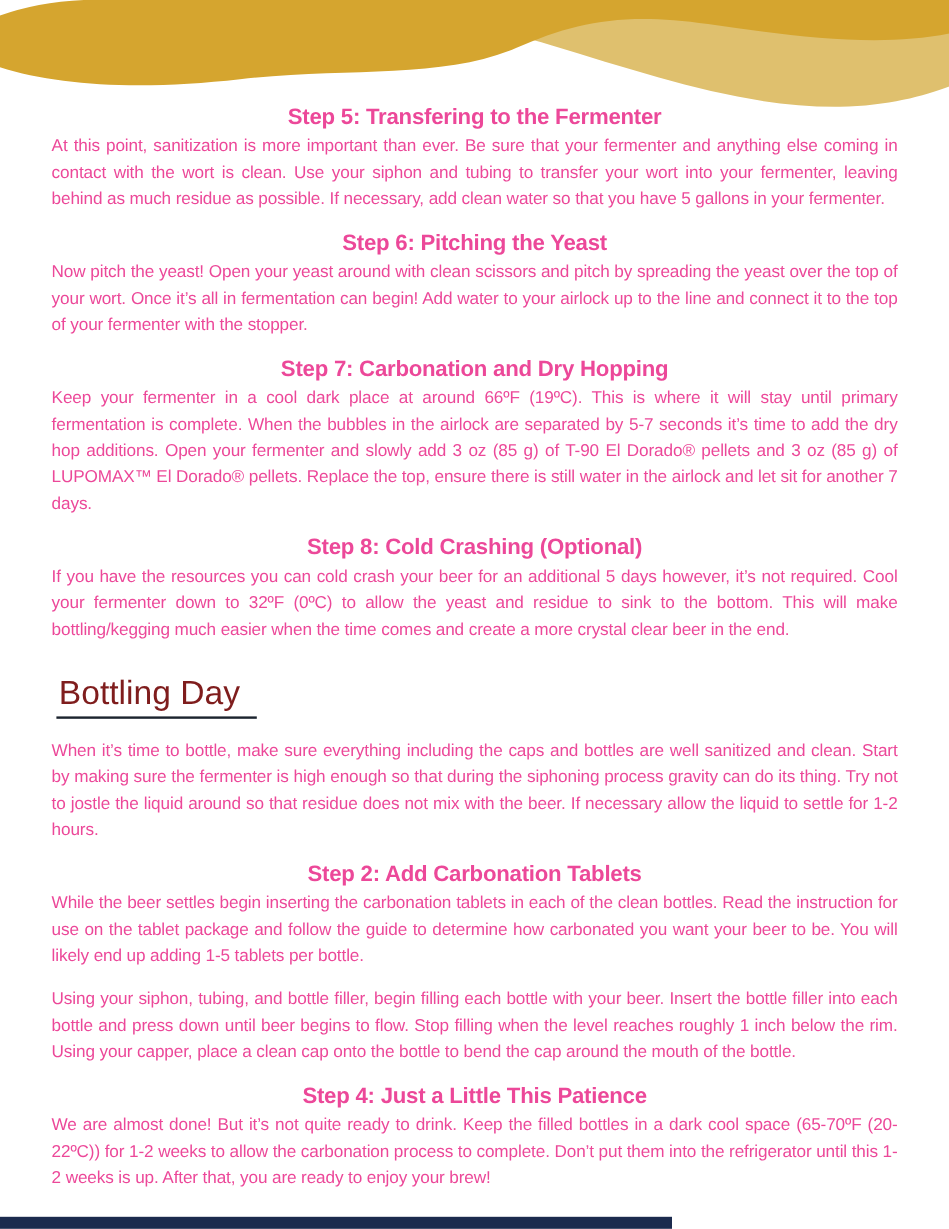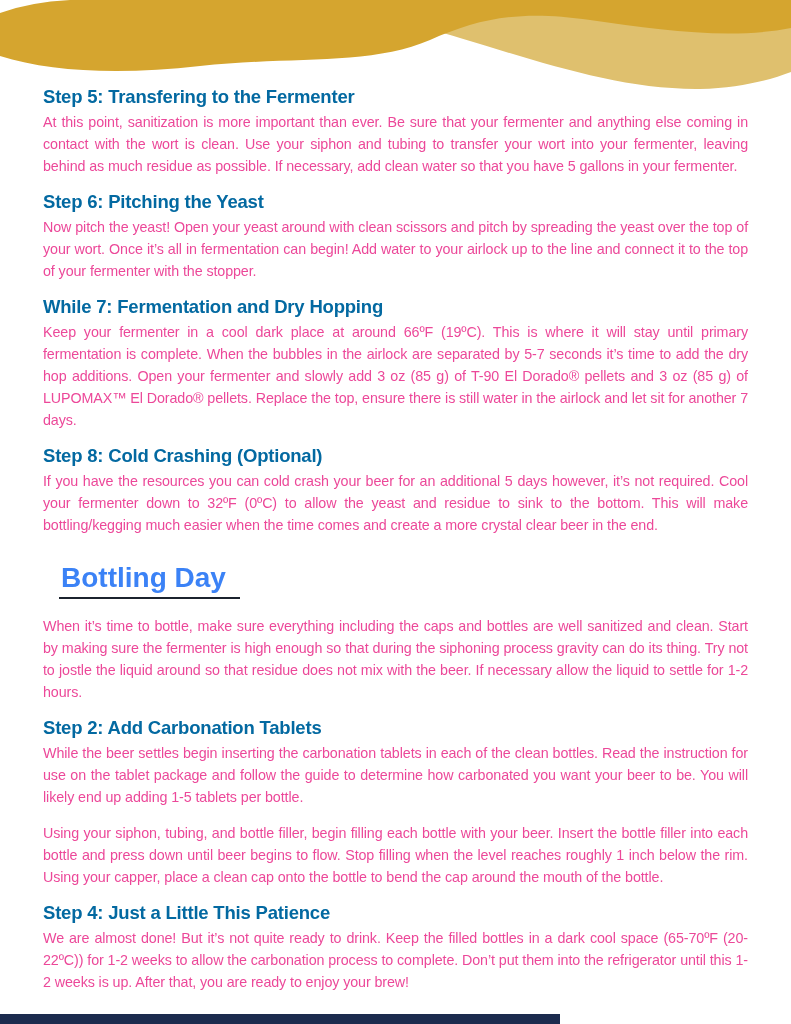--- a/index.html
+++ b/index.html
@@ -9,34 +9,35 @@
     font-family:"Liberation Sans",sans-serif;
     color:#20262e;
   }
   .header-wave{position:absolute;top:0;left:0;width:791px;height:120px;}
   .content{
     position:absolute;top:86px;left:43px;width:705px;
   }
   .section{margin-bottom:14px;}
   .section h3{
     margin:0 0 3px 0;
-    font-size:18.5px;font-weight:bold;color:#0369a1;
+    font-size:18.5px;font-weight:bold;color:#ec4899;
     letter-spacing:-0.2px;
+    text-align:center;
   }
   .section p{
     margin:0;
     font-size:14.3px;line-height:22px;
     text-align:justify;
     letter-spacing:-0.1px;
     color:#ec4899;
   }
   .big-title{
     display:inline-block;
-    margin:12px 0 16px 16px;
-    font-size:28px;font-weight:bold;color:#3b82f6;
+    margin:12px 0 16px 4px;
+    font-size:28px;font-weight:normal;color:#7f1d1d;
     border-bottom:2.5px solid #1b232e;
     padding:0 14px 3px 2px;
   }
   .footer-bar{
     position:absolute;left:0;bottom:0;
     width:560px;height:10px;
   }
 </style>
 </head>
 <body>
@@ -52,21 +53,21 @@
     <h3>Step 5: Transfering to the Fermenter</h3>
     <p>At this point, sanitization is more important than ever. Be sure that your fermenter and anything else coming in contact with the wort is clean. Use your siphon and tubing to transfer your wort into your fermenter, leaving behind as much residue as possible. If necessary, add clean water so that you have 5 gallons in your fermenter.</p>
   </div>
 
   <div class="section">
     <h3>Step 6: Pitching the Yeast</h3>
     <p>Now pitch the yeast! Open your yeast around with clean scissors and pitch by spreading the yeast over the top of your wort. Once it’s all in fermentation can begin! Add water to your airlock up to the line and connect it to the top of your fermenter with the stopper.</p>
   </div>
 
   <div class="section">
-    <h3>While 7: Fermentation and Dry Hopping</h3>
+    <h3>Step 7: Carbonation and Dry Hopping</h3>
     <p>Keep your fermenter in a cool dark place at around 66ºF (19ºC). This is where it will stay until primary fermentation is complete. When the bubbles in the airlock are separated by 5-7 seconds it’s time to add the dry hop additions. Open your fermenter and slowly add 3 oz (85 g) of T-90 El Dorado® pellets and 3 oz (85 g) of LUPOMAX™ El Dorado® pellets. Replace the top, ensure there is still water in the airlock and let sit for another 7 days.</p>
   </div>
 
   <div class="section">
     <h3>Step 8: Cold Crashing (Optional)</h3>
     <p>If you have the resources you can cold crash your beer for an additional 5 days however, it’s not required. Cool your fermenter down to 32ºF (0ºC) to allow the yeast and residue to sink to the bottom. This will make bottling/kegging much easier when the time comes and create a more crystal clear beer in the end.</p>
   </div>
 
   <div>
     <span class="big-title">Bottling Day</span>

